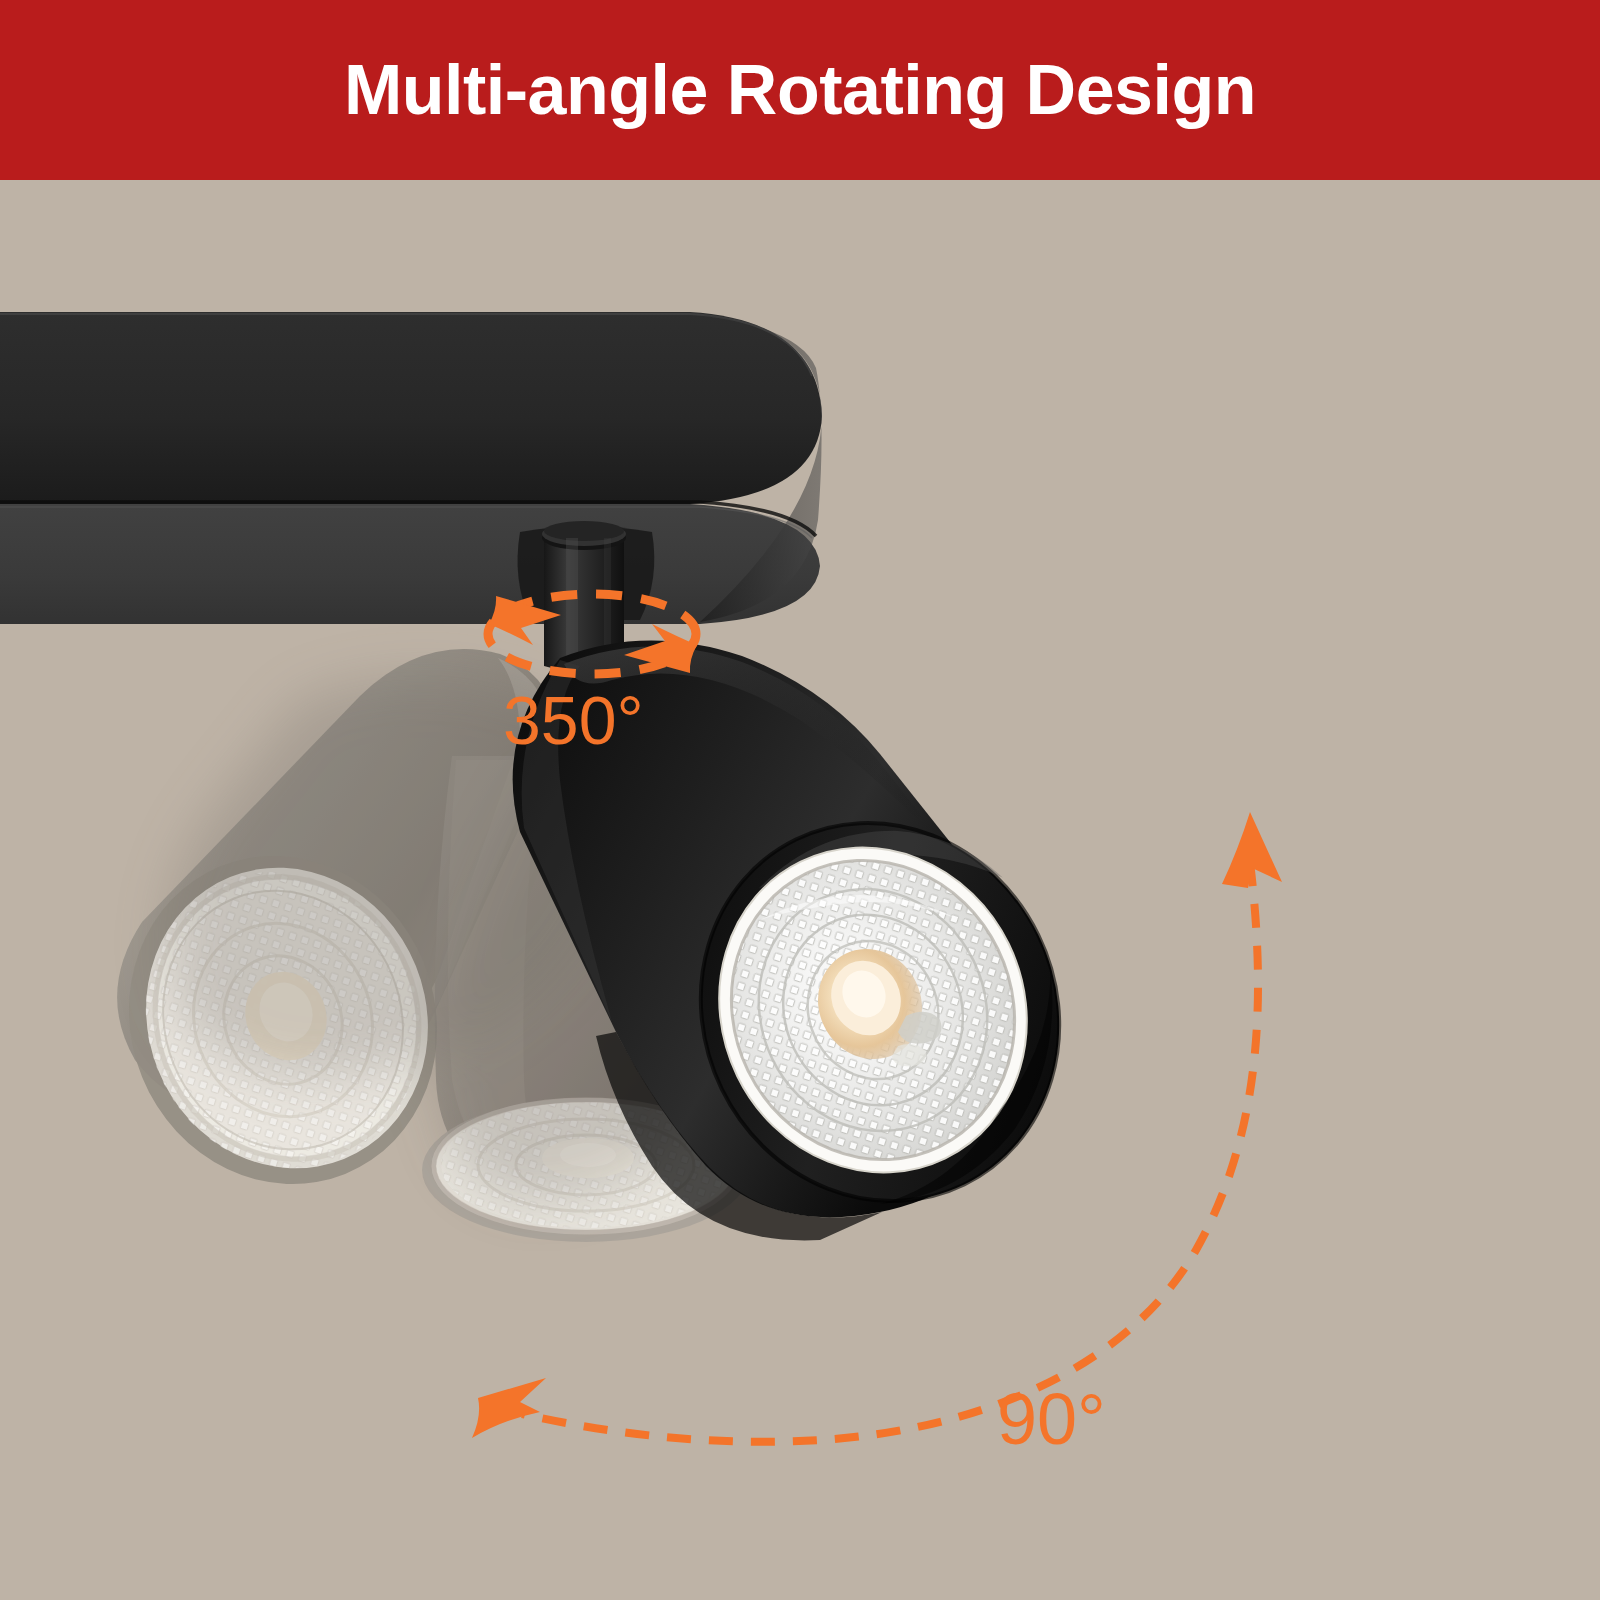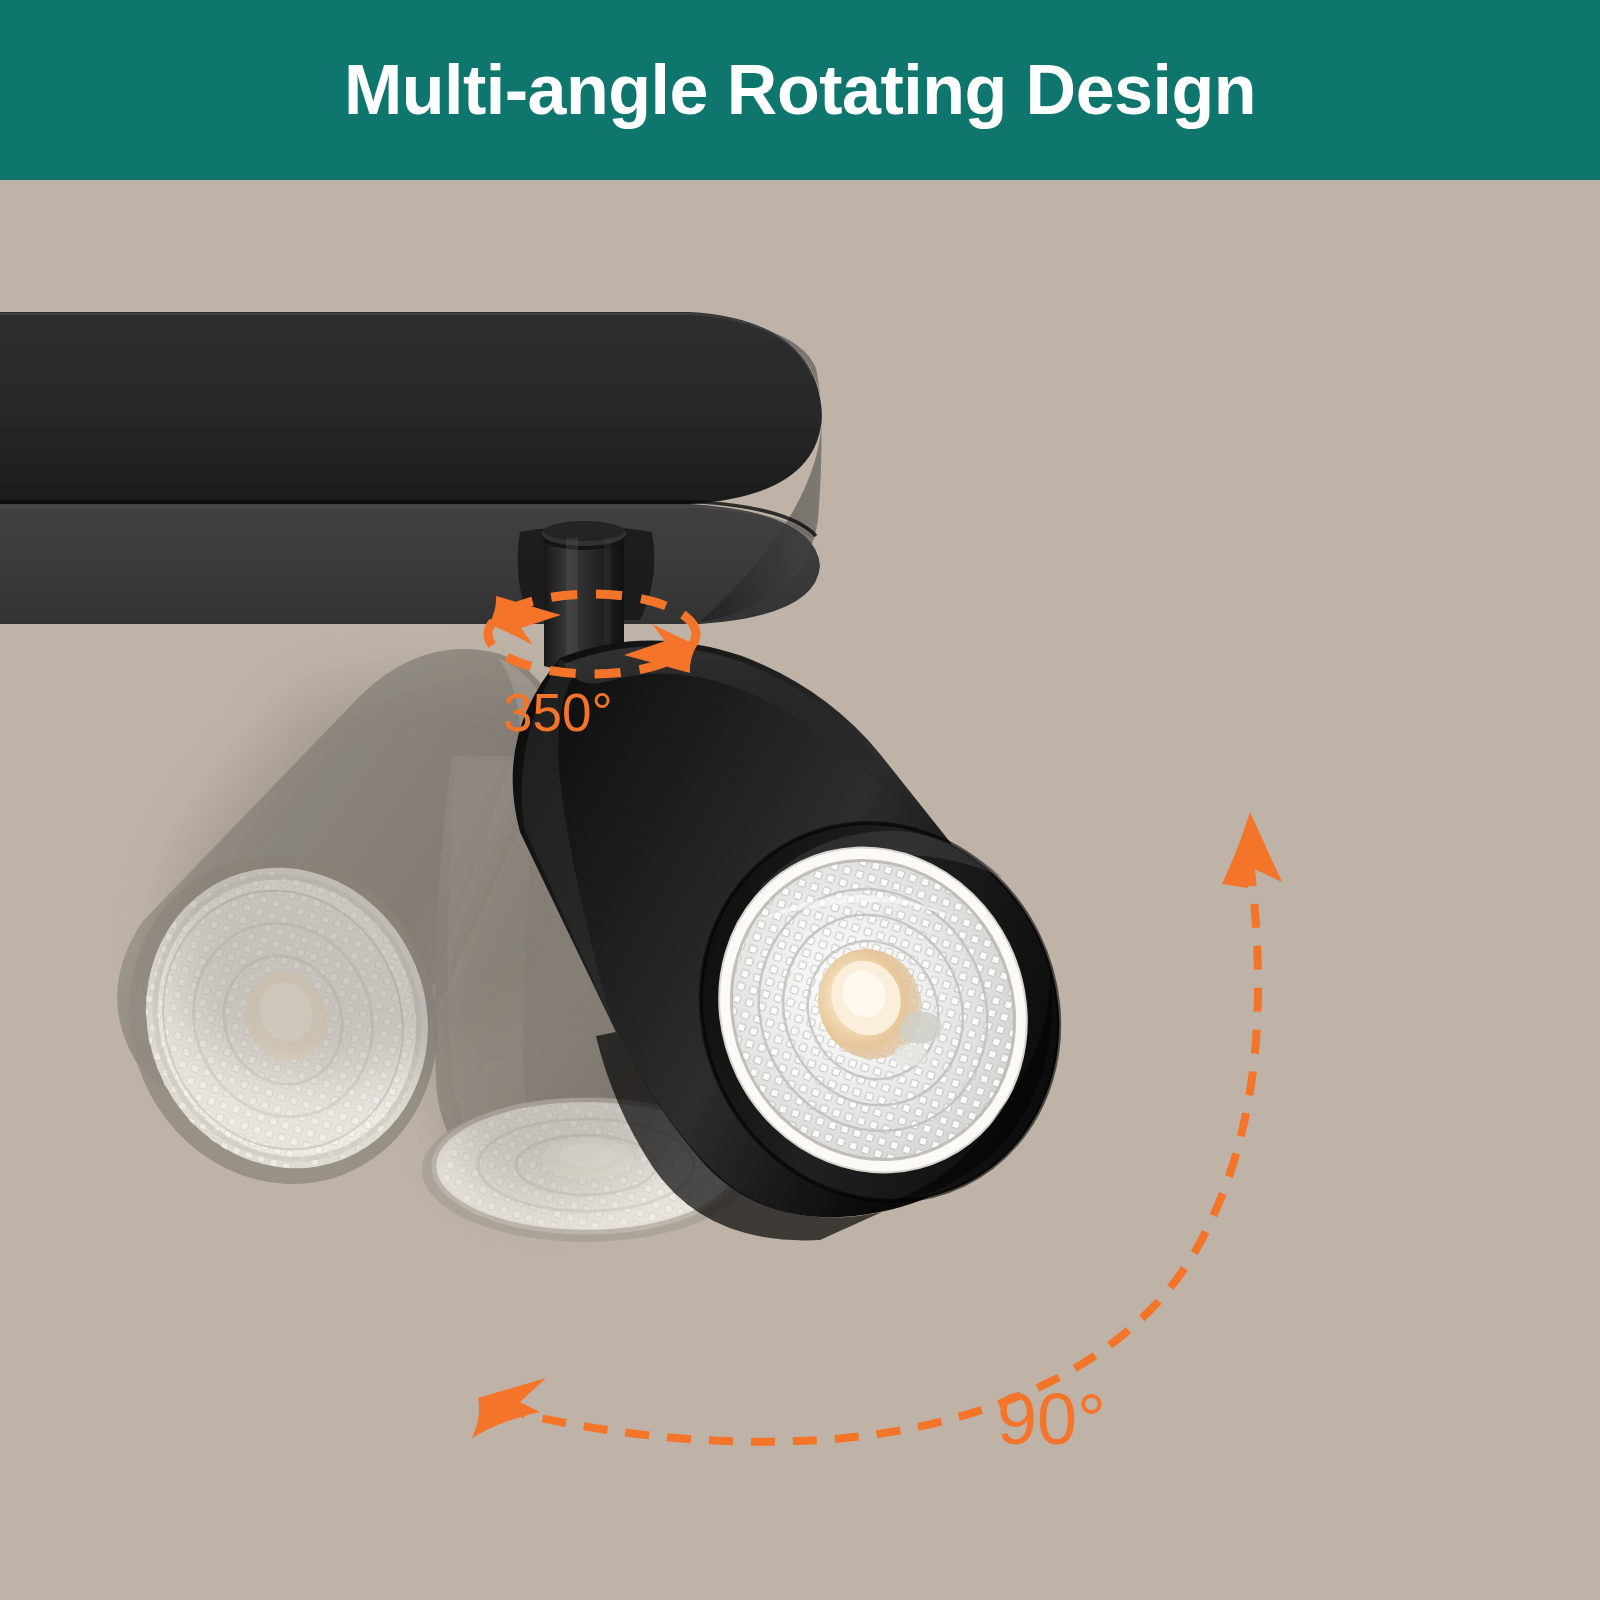--- a/index.html
+++ b/index.html
@@ -15,21 +15,21 @@
     overflow: hidden;
     font-family: "Liberation Sans", sans-serif;
     background: #BEB3A6;
   }
 
   
   #header-banner {
     position: absolute;
     left: 0; top: 0;
     width: 1600px; height: 180px;
-    background: #0f766e;
+    background: #b91c1c;
     z-index: 60;
   }
   #header-title {
     position: absolute;
     left: 0; top: 0;
     width: 1600px; height: 180px;
     display: flex;
     align-items: center;
     justify-content: center;
     color: #FFFFFF;
@@ -57,21 +57,21 @@
     color: #F4742A;
     font-family: "Liberation Sans", sans-serif;
     font-weight: normal;
     white-space: nowrap;
     z-index: 50;
     line-height: 1;
   }
   #label-350 {
     left: 503px;
     top: 686px;
-    font-size: 53px;
+    font-size: 68px;
   }
   #label-90 {
     left: 997px;
     top: 1383px;
     font-size: 72px;
   }
   .ann-svg {
     position: absolute;
     left: 0; top: 0;
     width: 1600px; height: 1600px;

